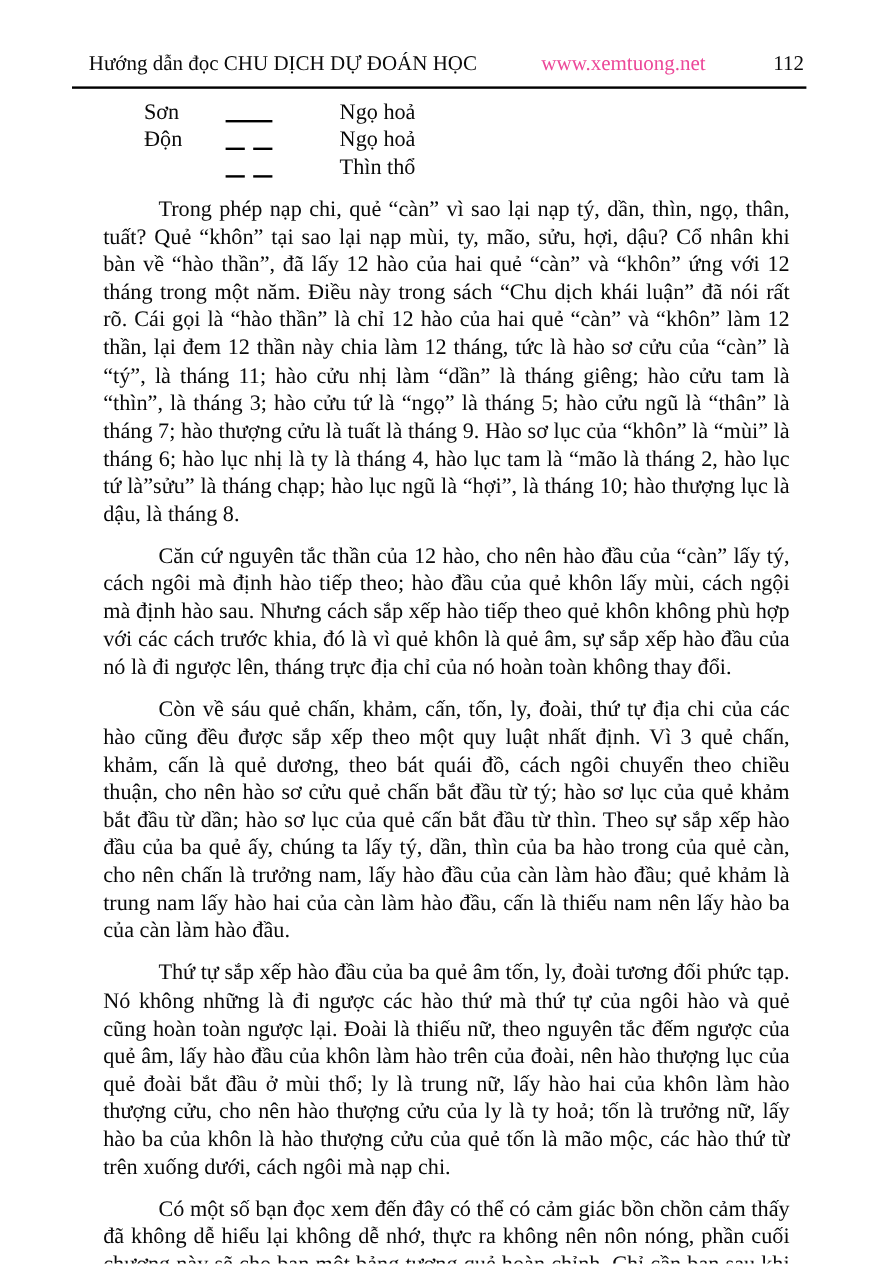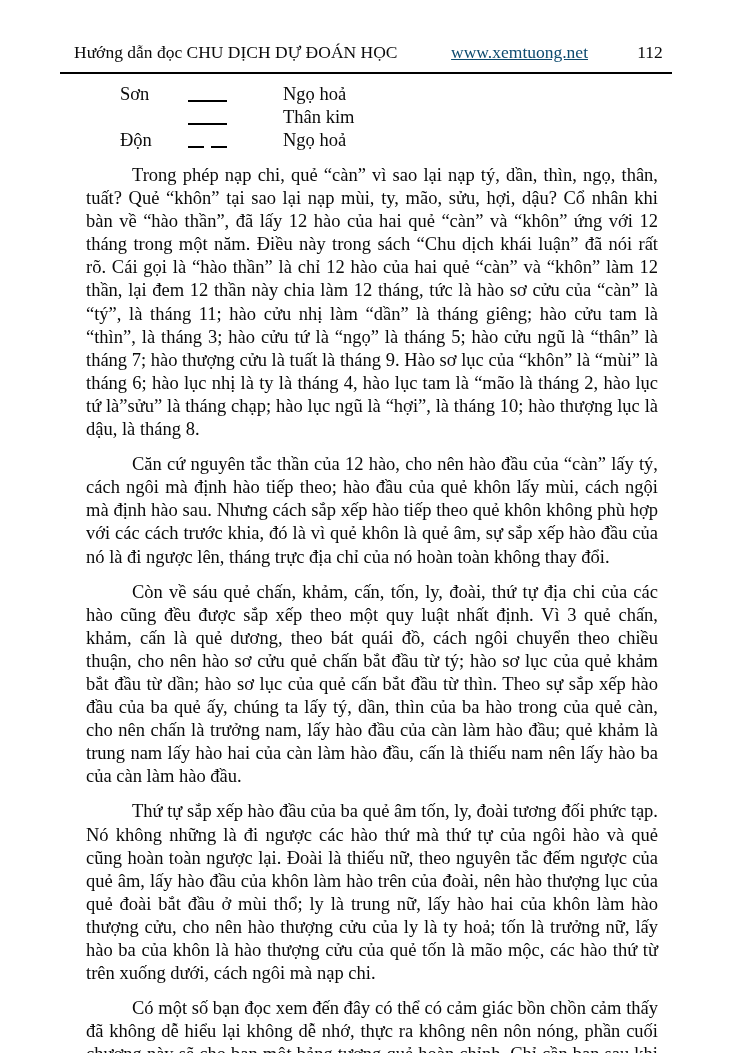--- a/index.html
+++ b/index.html
@@ -19,28 +19,27 @@
   
   .header{
     display:flex;
     align-items:baseline;
     font-size:17.5px;
     white-space:nowrap;
   }
   .header .title{flex:0 0 auto;}
   .header .spacer{flex:1 1 auto;}
   .header .site-link{
-    color:#0c4a6e;
-    text-decoration:underline;
+    color:#ec4899;
     cursor:pointer;
   }
   .header .page-num{
     margin-left:42px;
     width:40px;
-    text-align:center;
+    text-align:right;
   }
   .rule{
     border:none;
     border-top:2px solid #000;
     margin:9px -2px 0 -14px;
     height:0;
   }
   
   .diagram{
     margin:9px 0 0 46px;
@@ -101,37 +100,38 @@
     <div class="dg-row">
       <span class="dg-name">Sơn</span>
       <span class="dg-line">
           <span class="yao solid">
             <span class="seg"></span>
           </span>
         </span>
       <span class="dg-label">Ngọ hoả</span>
     </div>
     <div class="dg-row">
-      <span class="dg-name"></span>
-      <span class="dg-line">
-          <span class="yao solid">
-            <span class="seg"></span>
-          </span>
-        </span>
-      <span class="dg-label">Thân kim</span>
-    </div>
-    <div class="dg-row">
       <span class="dg-name">Độn</span>
       <span class="dg-line">
           <span class="yao broken">
             <span class="seg"></span>
             <span class="seg"></span>
           </span>
         </span>
       <span class="dg-label">Ngọ hoả</span>
+    </div>
+    <div class="dg-row">
+      <span class="dg-name"></span>
+      <span class="dg-line">
+          <span class="yao broken">
+            <span class="seg"></span>
+            <span class="seg"></span>
+          </span>
+        </span>
+      <span class="dg-label">Thìn thổ</span>
     </div>
   </div>
 
 
   <p class="para">Trong phép nạp chi, quẻ “càn” vì sao lại nạp tý, dần, thìn, ngọ, thân, tuất? Quẻ “khôn” tại sao lại nạp mùi, ty, mão, sửu, hợi, dậu? Cổ nhân khi bàn về “hào thần”, đã lấy 12 hào của hai quẻ “càn” và “khôn” ứng với 12 tháng trong một năm. Điều này trong sách “Chu dịch khái luận” đã nói rất rõ. Cái gọi là “hào thần” là chỉ 12 hào của hai quẻ “càn” và “khôn” làm 12 thần, lại đem 12 thần này chia làm 12 tháng, tức là hào sơ cửu của “càn” là “tý”, là tháng 11; hào cửu nhị làm “dần” là tháng giêng; hào cửu tam là “thìn”, là tháng 3; hào cửu tứ là “ngọ” là tháng 5; hào cửu ngũ là “thân” là tháng 7; hào thượng cửu là tuất là tháng 9. Hào sơ lục của “khôn” là “mùi” là tháng 6; hào lục nhị là ty là tháng 4, hào lục tam là “mão là tháng 2, hào lục tứ là”sửu” là tháng chạp; hào lục ngũ là “hợi”, là tháng 10; hào thượng lục là dậu, là tháng 8.</p>
   <p class="para">Căn cứ nguyên tắc thần của 12 hào, cho nên hào đầu của “càn” lấy tý, cách ngôi mà định hào tiếp theo; hào đầu của quẻ khôn lấy mùi, cách ngội mà định hào sau. Nhưng cách sắp xếp hào tiếp theo quẻ khôn không phù hợp với các cách trước khia, đó là vì quẻ khôn là quẻ âm, sự sắp xếp hào đầu của nó là đi ngược lên, tháng trực địa chỉ của nó hoàn toàn không thay đổi.</p>
   <p class="para">Còn về sáu quẻ chấn, khảm, cấn, tốn, ly, đoài, thứ tự địa chi của các hào cũng đều được sắp xếp theo một quy luật nhất định. Vì 3 quẻ chấn, khảm, cấn là quẻ dương, theo bát quái đồ, cách ngôi chuyển theo chiều thuận, cho nên hào sơ cửu quẻ chấn bắt đầu từ tý; hào sơ lục của quẻ khảm bắt đầu từ dần; hào sơ lục của quẻ cấn bắt đầu từ thìn. Theo sự sắp xếp hào đầu của ba quẻ ấy, chúng ta lấy tý, dần, thìn của ba hào trong của quẻ càn, cho nên chấn là trưởng nam, lấy hào đầu của càn làm hào đầu; quẻ khảm là trung nam lấy hào hai của càn làm hào đầu, cấn là thiếu nam nên lấy hào ba của càn làm hào đầu.</p>
   <p class="para">Thứ tự sắp xếp hào đầu của ba quẻ âm tốn, ly, đoài tương đối phức tạp. Nó không những là đi ngược các hào thứ mà thứ tự của ngôi hào và quẻ cũng hoàn toàn ngược lại. Đoài là thiếu nữ, theo nguyên tắc đếm ngược của quẻ âm, lấy hào đầu của khôn làm hào trên của đoài, nên hào thượng lục của quẻ đoài bắt đầu ở mùi thổ; ly là trung nữ, lấy hào hai của khôn làm hào thượng cửu, cho nên hào thượng cửu của ly là ty hoả; tốn là trưởng nữ, lấy hào ba của khôn là hào thượng cửu của quẻ tốn là mão mộc, các hào thứ từ trên xuống dưới, cách ngôi mà nạp chi.</p>
   <p class="para">Có một số bạn đọc xem đến đây có thể có cảm giác bồn chồn cảm thấy đã không dễ hiểu lại không dễ nhớ, thực ra không nên nôn nóng, phần cuối chương này sẽ cho bạn một bảng tượng quẻ hoàn chỉnh. Chỉ cần bạn sau khi lấy quẻ kiểm tra lại là biết được tượng quẻ sau khi đã được bày xong.</p>
 

